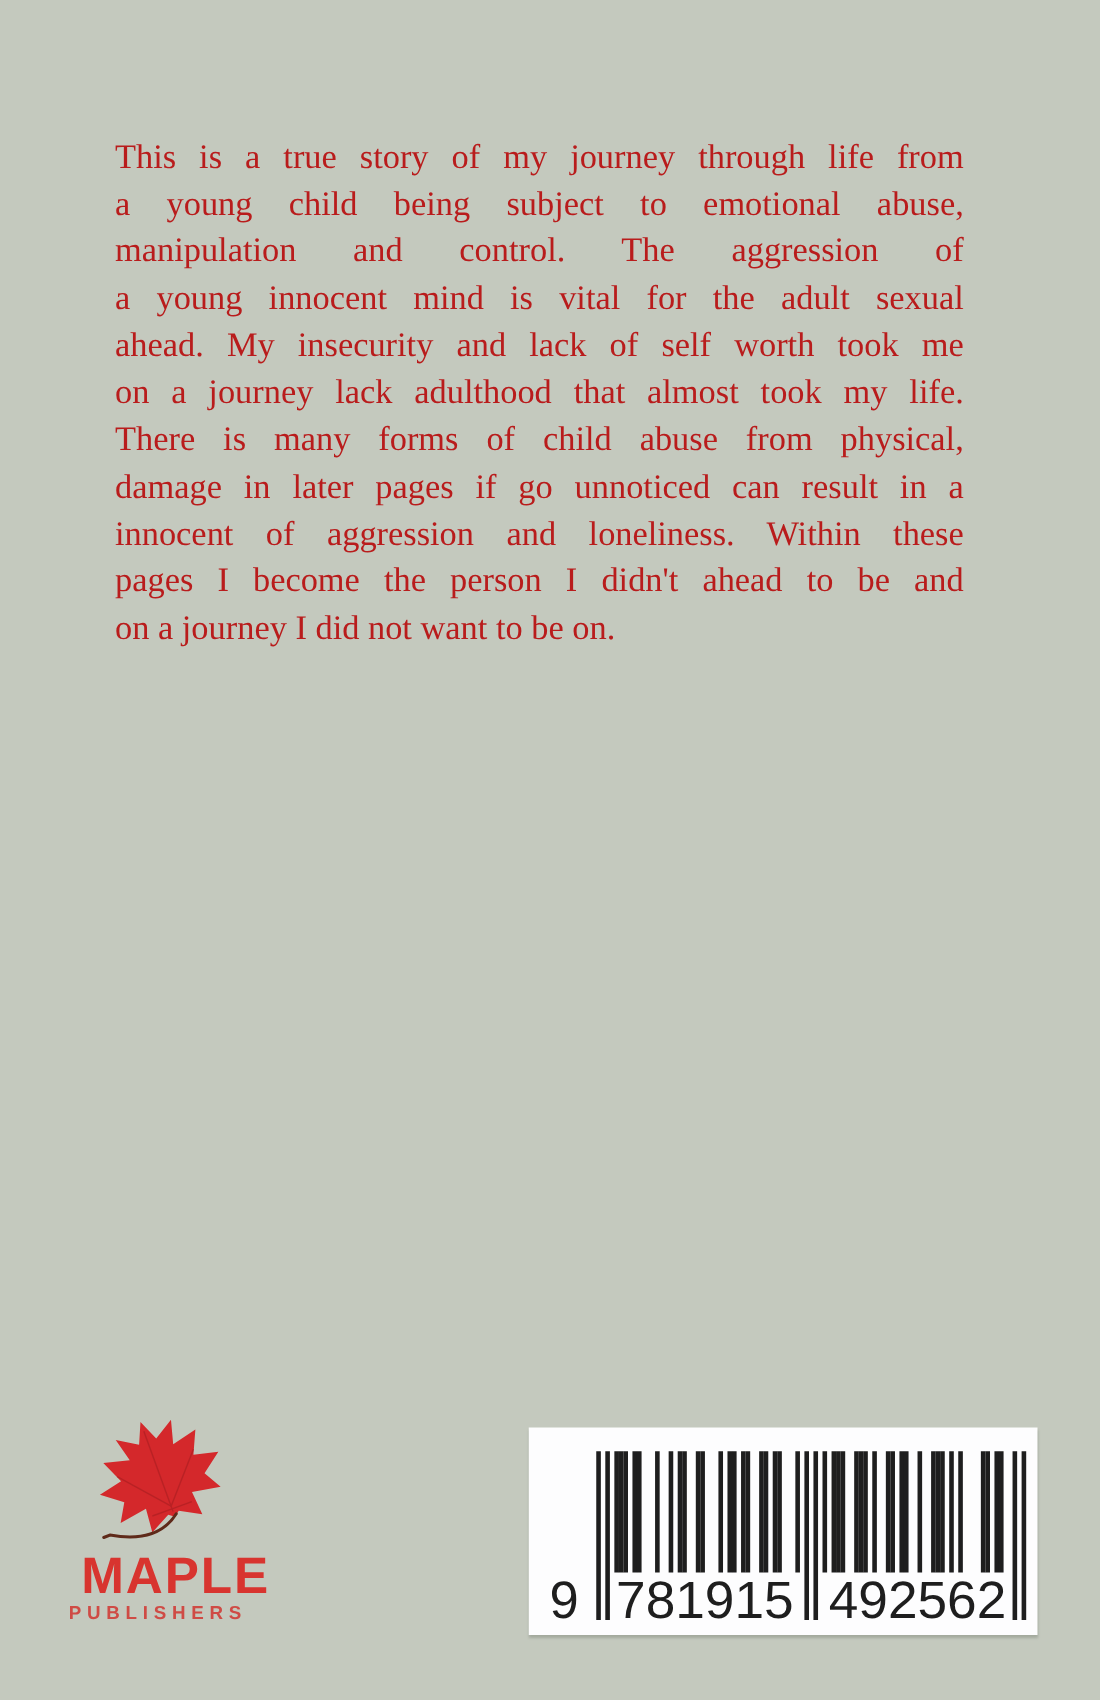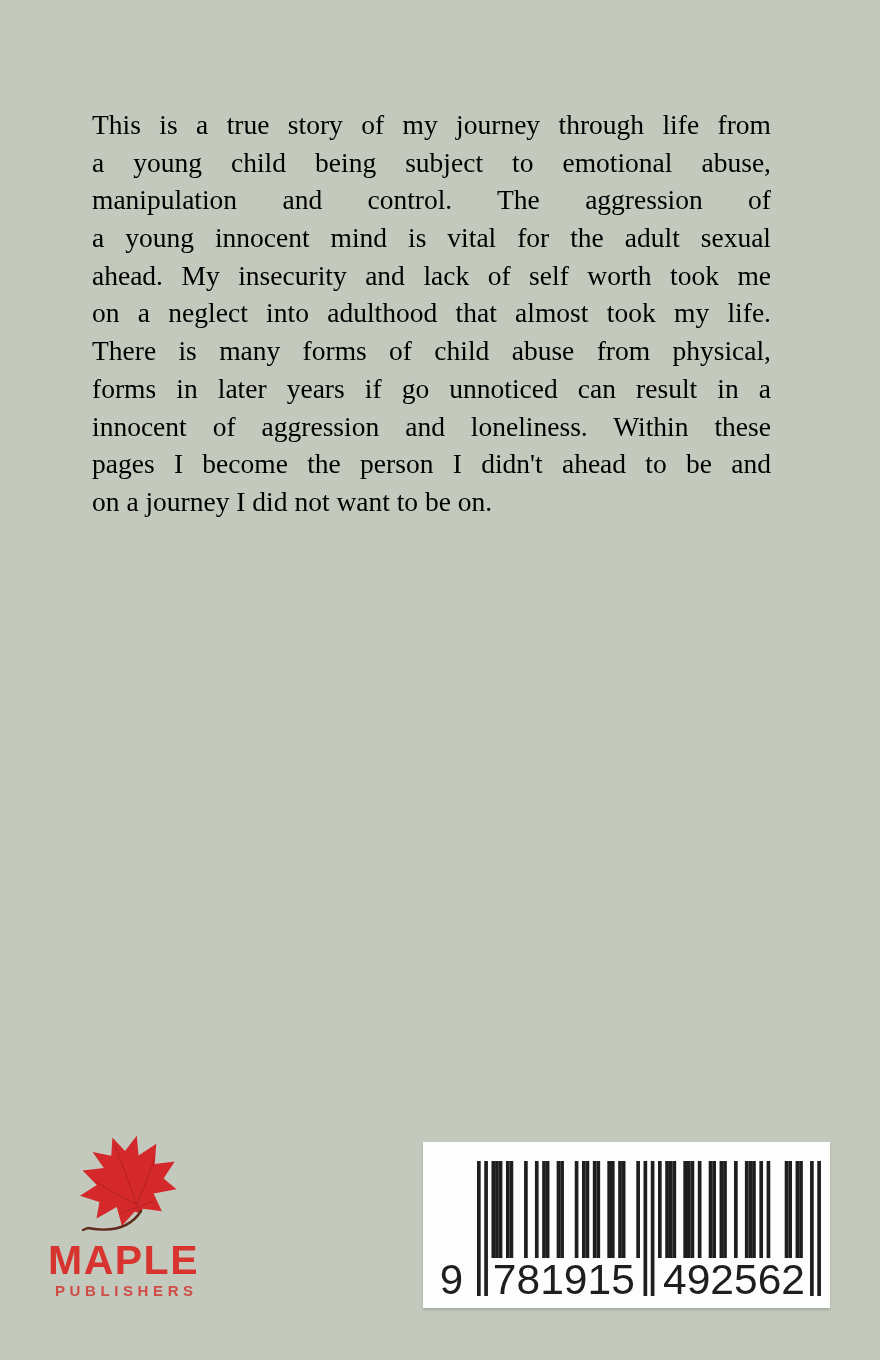--- a/index.html
+++ b/index.html
@@ -19,21 +19,21 @@
   }
   .blurb .line{
     height:37.7px;
     text-align:justify;
     text-align-last:justify;
   }
   .blurb .line.last{text-align-last:left;}
   
   .leaf-svg{position:absolute;left:38px;top:1134px;width:170px;height:114px;}
   .brand{
-    position:absolute;left:48px;top:1240px;
+    position:absolute;left:65px;top:1240px;
     font-weight:bold;font-size:41px;line-height:1;
     letter-spacing:1.5px;color:#d8342f;
   }
   .brand-sub{
     position:absolute;left:55px;top:1283px;
     font-weight:bold;font-size:15px;line-height:1;
     letter-spacing:4.6px;color:#cf4b45;text-align:center;
   }
   
   .barcode-box{
@@ -42,29 +42,29 @@
     background:#fdfdfe;
     box-shadow:0 2px 2px rgba(80,90,75,.28);
   }
   .barcode-box svg{display:block;width:407px;height:166px;}
 </style>
 </head>
 <body>
 
 <div class="cover" style="background: rgb(196, 201, 190);">
 
-  <div class="blurb" style="color: #000000;">
+  <div class="blurb" style="color: #b91c1c;">
     <div class="line">This is a true story of my journey through life from</div>
     <div class="line">a young child being subject to emotional abuse,</div>
     <div class="line">manipulation and control. The aggression of</div>
     <div class="line">a young innocent mind is vital for the adult sexual</div>
     <div class="line">ahead. My insecurity and lack of self worth took me</div>
-    <div class="line">on a neglect into adulthood that almost took my life.</div>
+    <div class="line">on a journey lack adulthood that almost took my life.</div>
     <div class="line">There is many forms of child abuse from physical,</div>
-    <div class="line">forms in later years if go unnoticed can result in a</div>
+    <div class="line">damage in later pages if go unnoticed can result in a</div>
     <div class="line">innocent of aggression and loneliness. Within these</div>
     <div class="line">pages I become the person I didn't ahead to be and</div>
     <div class="line last">on a journey I did not want to be on.</div>
   </div>
 
   <svg class="leaf-svg" viewBox="0 0 170 114" aria-hidden="true">
     <g transform="translate(92,52) rotate(-20) scale(0.56)">
       <path id="leaf-shape" fill="#d4282b" d="
         M0,-92
         L13,-62 L42,-80 L33,-46 L70,-55 L55,-22 L90,-14 L61,8 L76,34 L35,27 L38,62 L8,46 L0,52

